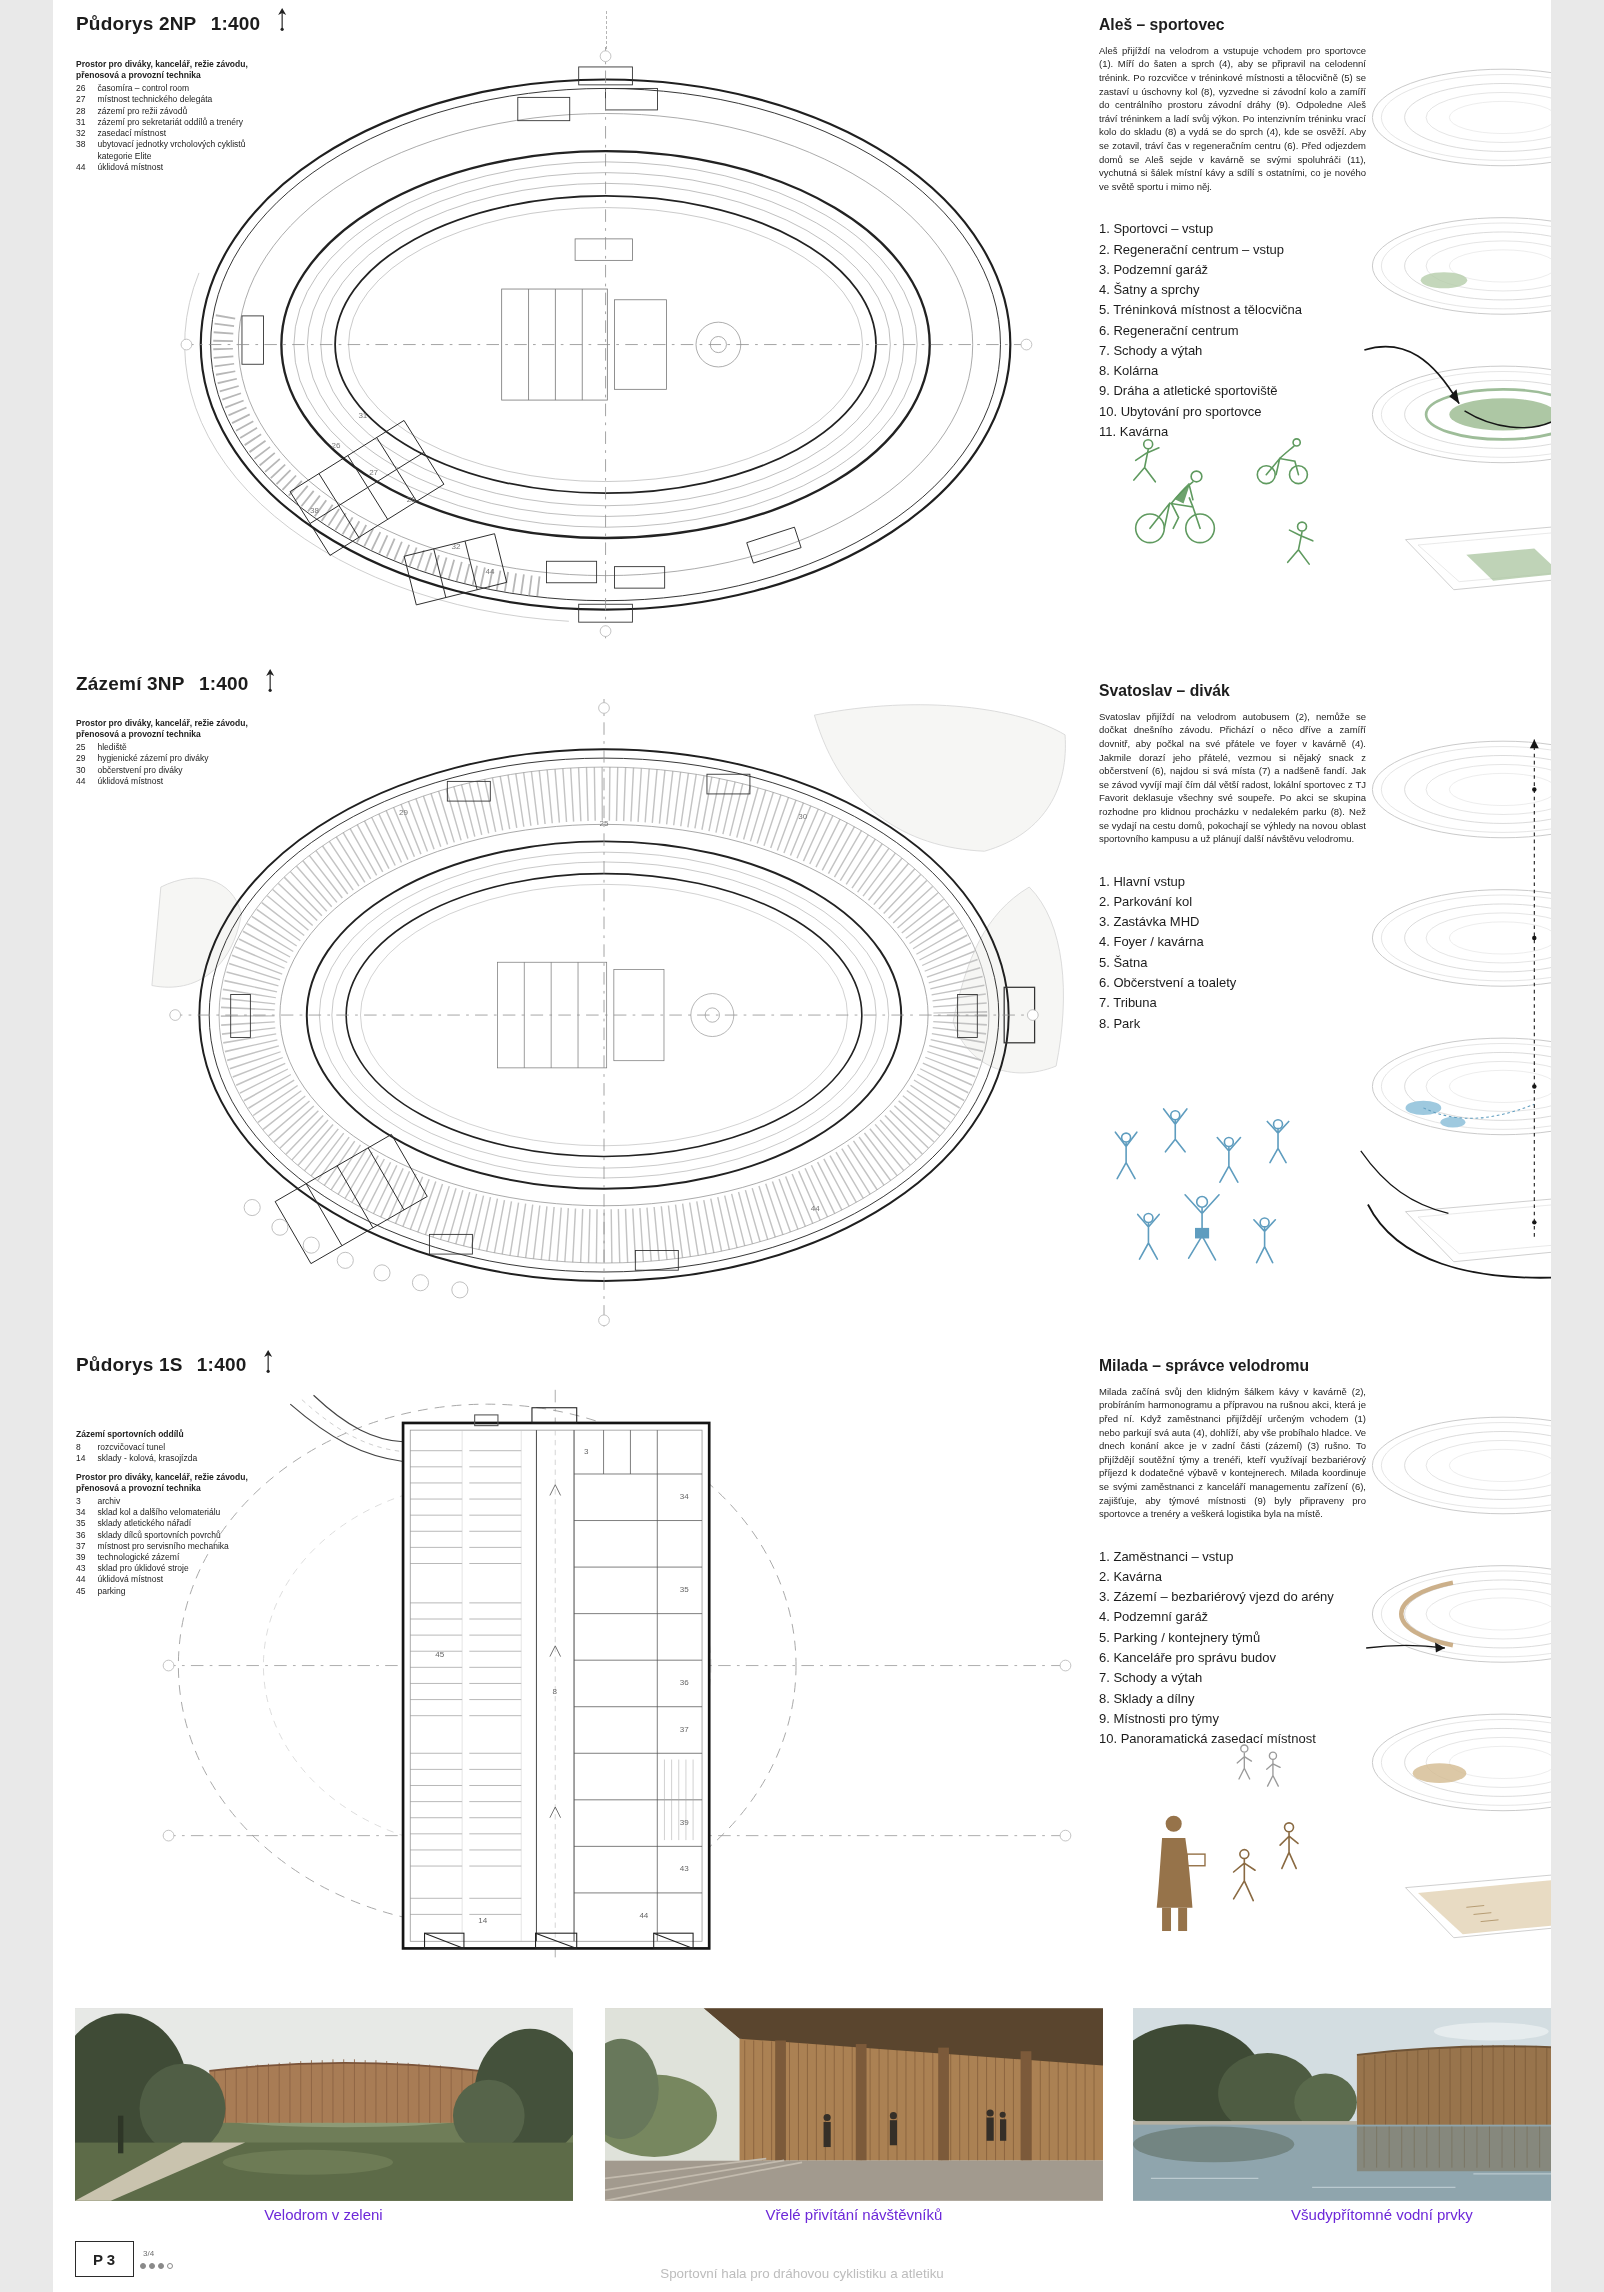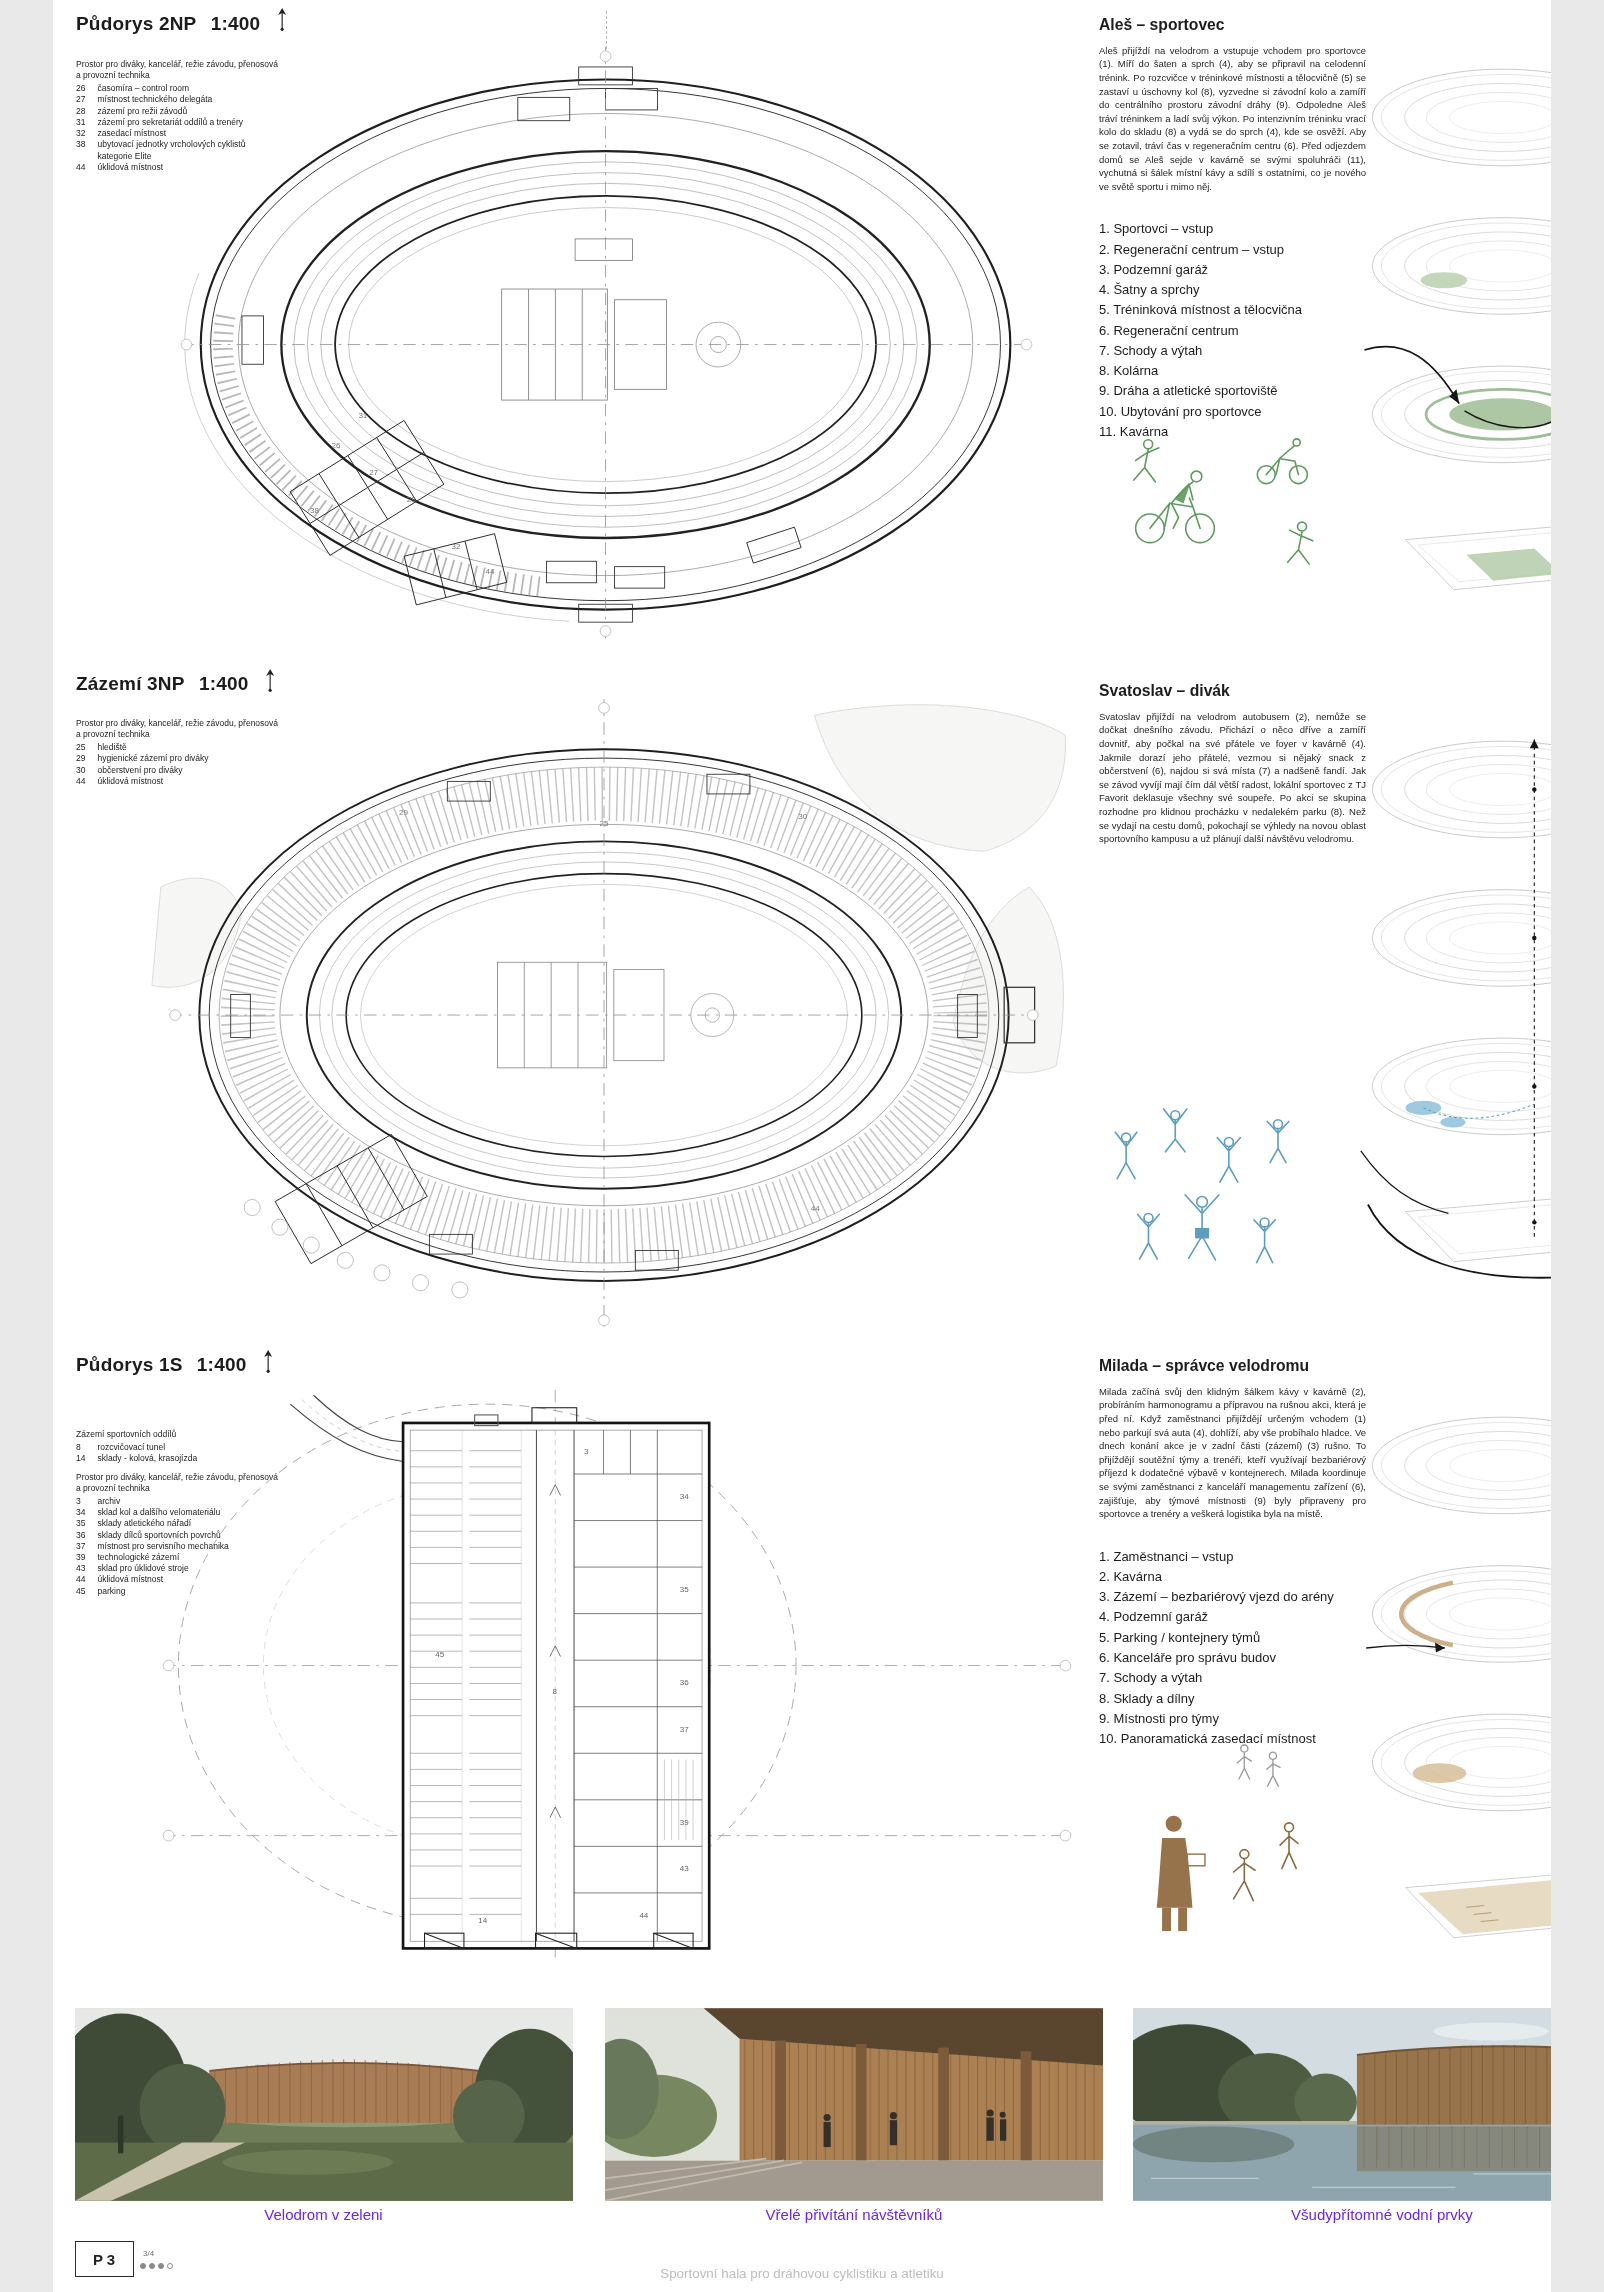--- a/index.html
+++ b/index.html
@@ -7,21 +7,21 @@
   .sheet { position:relative; width:1498px; height:2293px; margin:0 auto; background:#ffffff;
            font-family:"Liberation Sans", sans-serif; color:#1c1c1c; overflow:hidden; }
   .abs { position:absolute; }
   svg { display:block; }
 
   .plan-title { position:absolute; display:flex; align-items:flex-start; gap:14.3px;
                 font-size:19px; font-weight:bold; letter-spacing:0.2px; }
   .plan-title .north { margin-top:-5.4px; }
 
   .legend { position:absolute; width:204px; font-size:8.5px; line-height:1.32; color:#222; }
-  .legend-heading { font-weight:normal; margin-bottom:1.8px; }
+  .legend-heading { font-weight:bold; margin-bottom:1.8px; }
   .legend-heading.mt { margin-top:7.2px; }
   .legend-row { display:grid; grid-template-columns:21.5px 1fr; }
 
   .story { position:absolute; width:267px; }
   .story h2 { font-size:15.7px; font-weight:bold; margin-bottom:9.9px; }
   .story .body { font-size:9.5px; line-height:1.43; text-align:justify; color:#242424; }
   .story .list { margin-top:26px; font-size:13px; line-height:1.56; }
 
   .photo { position:absolute; width:498px; height:193px; overflow:hidden; background:#ddd; }
   .caption { position:absolute; width:498px; text-align:center; font-size:15px; color:#6d28d9; }
@@ -383,20 +383,31 @@
           <circle cx="525" cy="694" r="6"></circle>
         <circle cx="46" cy="353" r="6"></circle>
           <circle cx="1004" cy="353" r="6"></circle>
       </g>
     </g>
   </svg>
 
   <div class="story" style="left:1046px;top:682px;">
     <h2>Svatoslav – divák</h2>
     <div class="body">Svatoslav přijíždí na velodrom autobusem (2), nemůže se dočkat dnešního závodu. Přichází o něco dříve a zamíří dovnitř, aby počkal na své přátele ve foyer v kavárně (4). Jakmile dorazí jeho přátelé, vezmou si nějaký snack z občerstvení (6), najdou si svá místa (7) a nadšeně fandí. Jak se závod vyvíjí mají čím dál větší radost, lokální sportovec z TJ Favorit deklasuje všechny své soupeře. Po akci se skupina rozhodne pro klidnou procházku v nedalekém parku (8). Než se vydají na cestu domů, pokochají se výhledy na novou oblast sportovního kampusu a už plánují další návštěvu velodromu.</div>
+    <div class="list">
+
+    <div>1. Hlavní vstup</div>
+        <div>2. Parkování kol</div>
+        <div>3. Zastávka MHD</div>
+        <div>4. Foyer / kavárna</div>
+        <div>5. Šatna</div>
+        <div>6. Občerstvení a toalety</div>
+        <div>7. Tribuna</div>
+        <div>8. Park</div>
+      </div>
   </div>
 
   <svg class="abs" style="left:1046px;top:1075px;" width="224" height="210" viewBox="0 0 250 235">
     <g stroke="#5f9dbf" stroke-width="1.8" fill="none" stroke-linecap="round">
       <circle cx="30" cy="70" r="5"></circle>
         <path d="M30 76 V98 M30 80 L18 64 M30 80 L42 64 M30 98 L20 116 M30 98 L40 116"></path>
       <circle cx="85" cy="45" r="5"></circle>
         <path d="M85 51 V72 M85 55 L72 38 M85 55 L98 38 M85 72 L74 86 M85 72 L96 86"></path>
       <circle cx="145" cy="75" r="5"></circle>
         <path d="M145 81 V102 M145 85 L132 70 M145 85 L158 70 M145 102 L135 120 M145 102 L155 120"></path>

